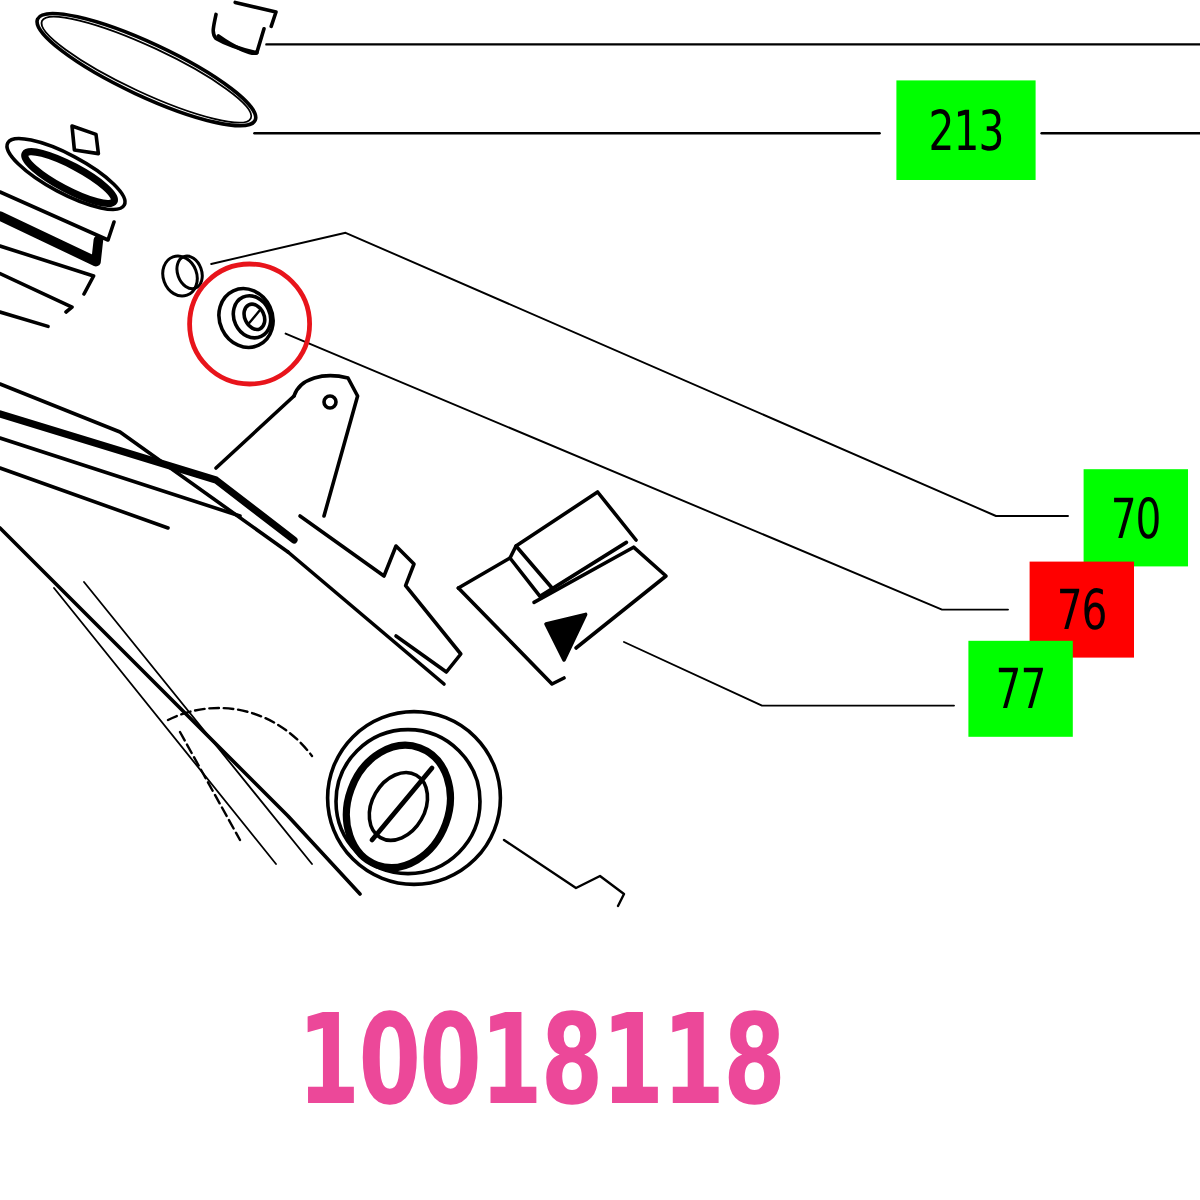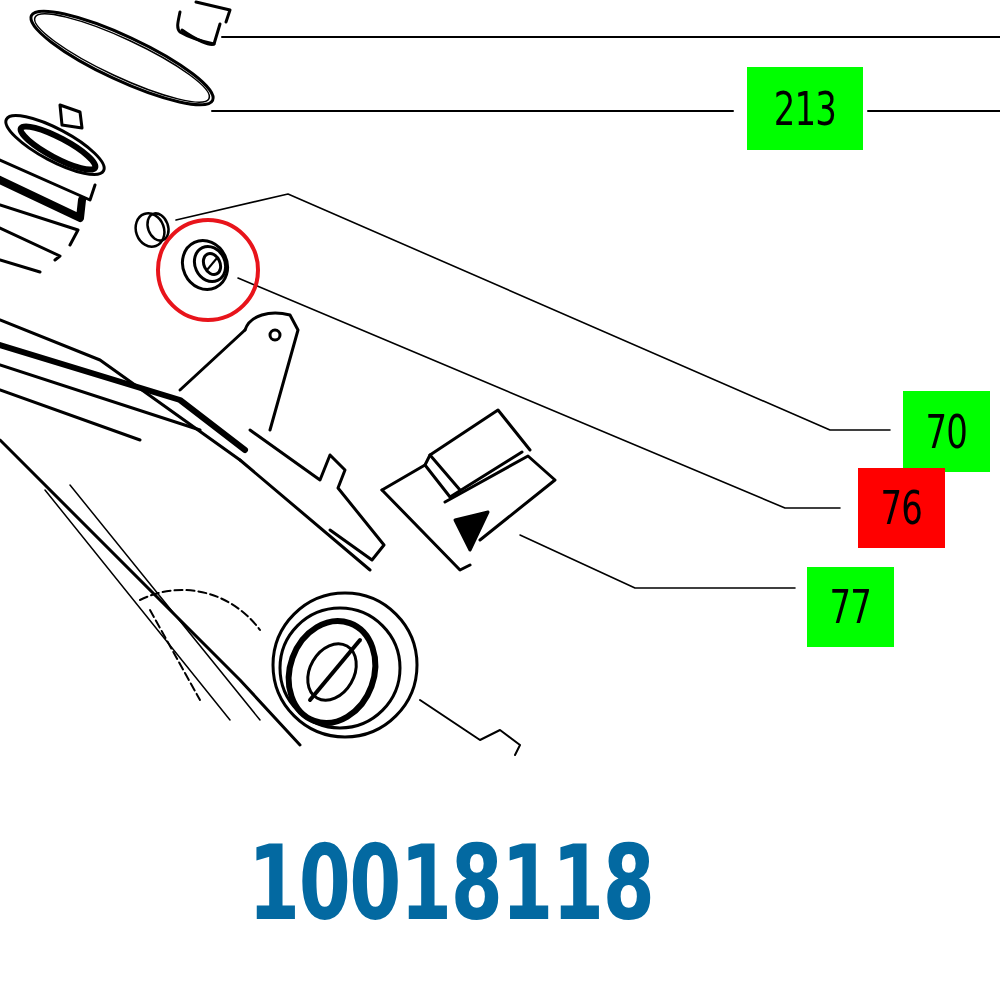--- a/index.html
+++ b/index.html
@@ -9,21 +9,21 @@
     position:absolute; display:flex; align-items:center; justify-content:center;
     font-family:"DejaVu Sans Condensed","DejaVu Sans", sans-serif; font-size:46px; color:#000;
     letter-spacing:-1px; cursor:pointer;
   }
   .callout.green { background:#00ff00; }
   .callout.red { background:#ff0000; }
   .callout span { transform:scaleX(0.82); display:inline-block; }
   #part-number {
     position:absolute; left:248px; top:828px; width:440px; height:110px;
     font-family:"DejaVu Sans", sans-serif; font-weight:bold; font-size:104px;
-    color:#0369a1; letter-spacing:-2px; line-height:110px;
+    color:#ec4899; letter-spacing:-2px; line-height:110px;
   }
   #part-number span { display:inline-block; transform:scaleX(0.72); transform-origin:left center; }
 </style>
 </head>
 <body>
 
 <svg id="diagram" viewBox="0 0 1000 760" xmlns="http://www.w3.org/2000/svg" fill="none" stroke="#000" stroke-linecap="round" stroke-linejoin="round">
 
   <g stroke-width="2">
     <line x1="222" y1="37" x2="1000" y2="37"></line>
@@ -107,17 +107,17 @@
 
 <div class="callout green" style="left:747px;top:67px;width:116px;height:83px;">
     <span>213</span>
   </div>
 <div class="callout green" style="left:903px;top:391px;width:87px;height:81px;text-align:center;">
     <span>70</span>
   </div>
 <div class="callout red" style="left:858px;top:468px;width:87px;height:80px;">
     <span>76</span>
   </div>
-<div class="callout green" style="left:807px;top:567px;width:87px;height:80px;">
+<div class="callout green" style="left:807px;top:534px;width:87px;height:80px;">
     <span>77</span>
   </div>
 
 <div id="part-number"><span>10018118</span></div>
 
 </body></html>

